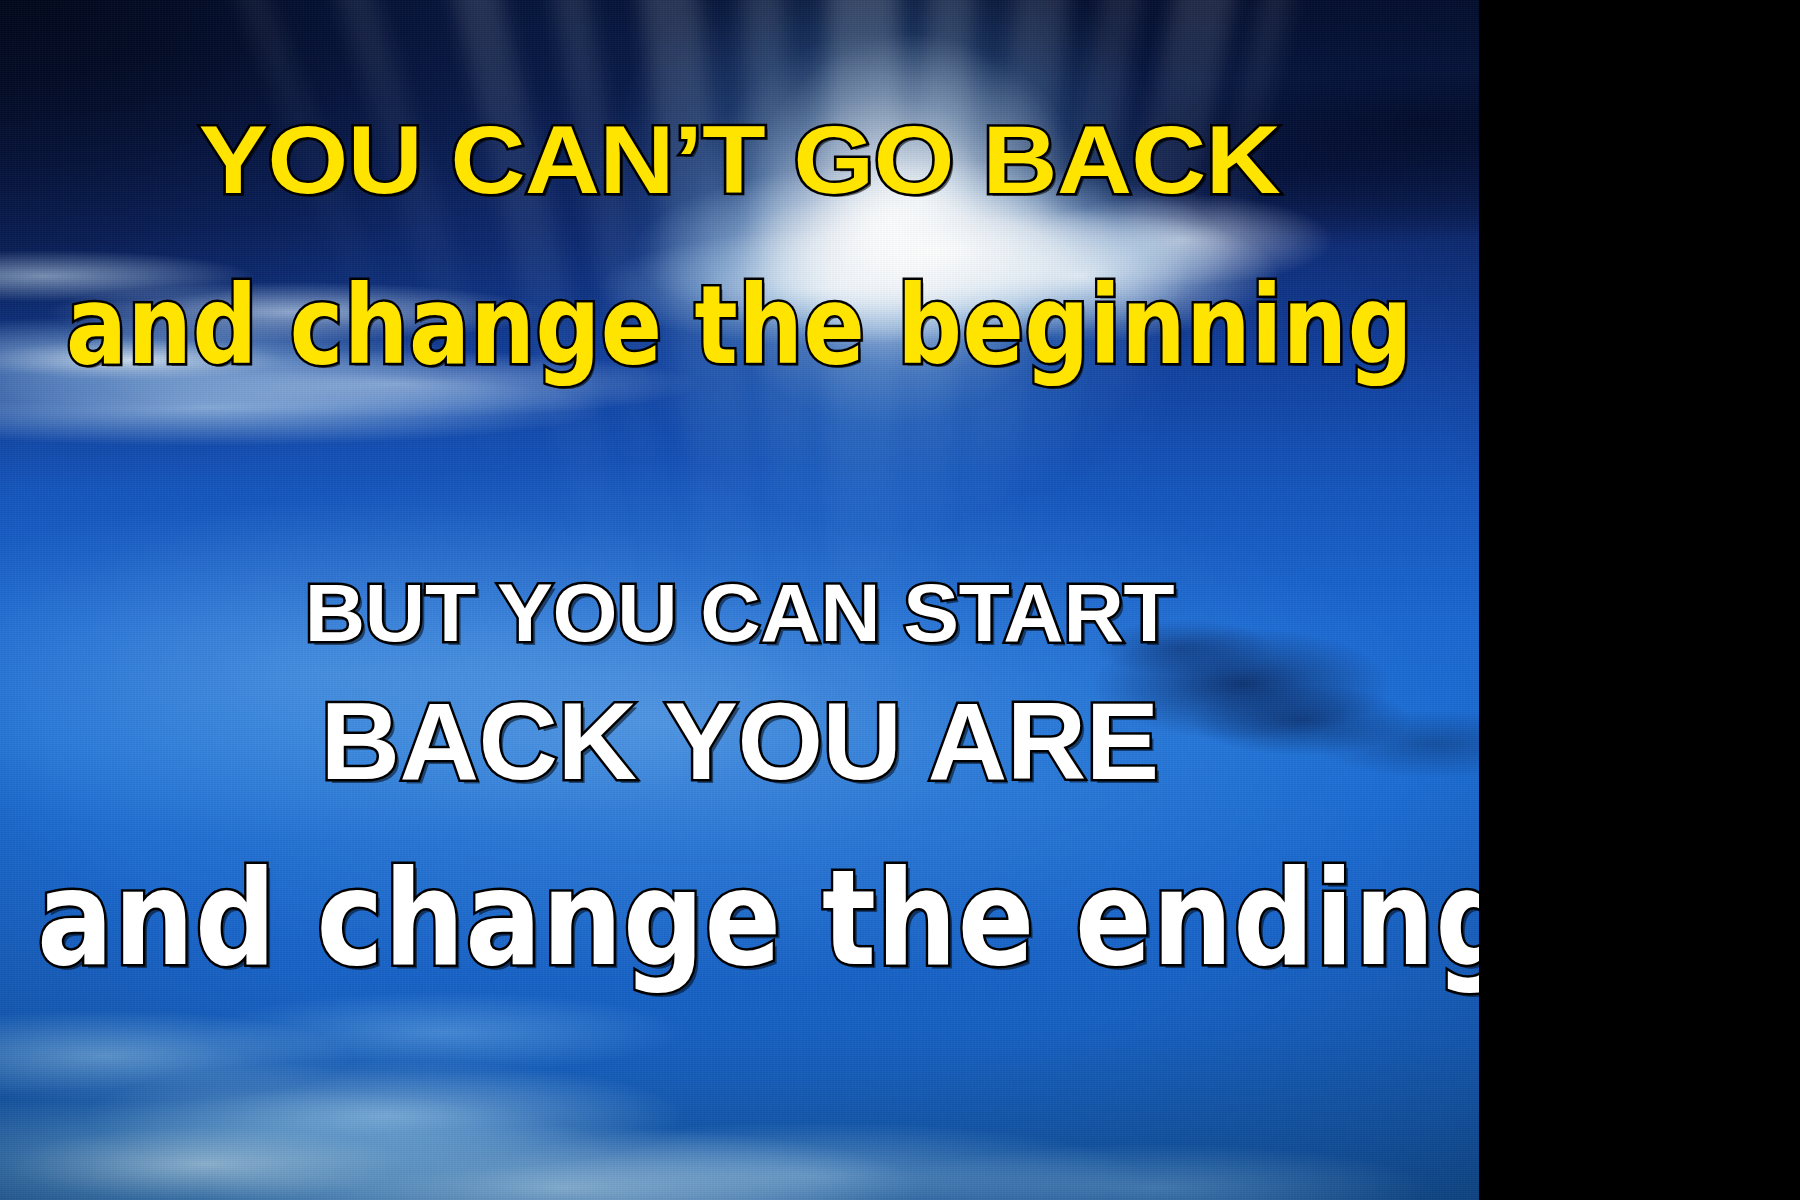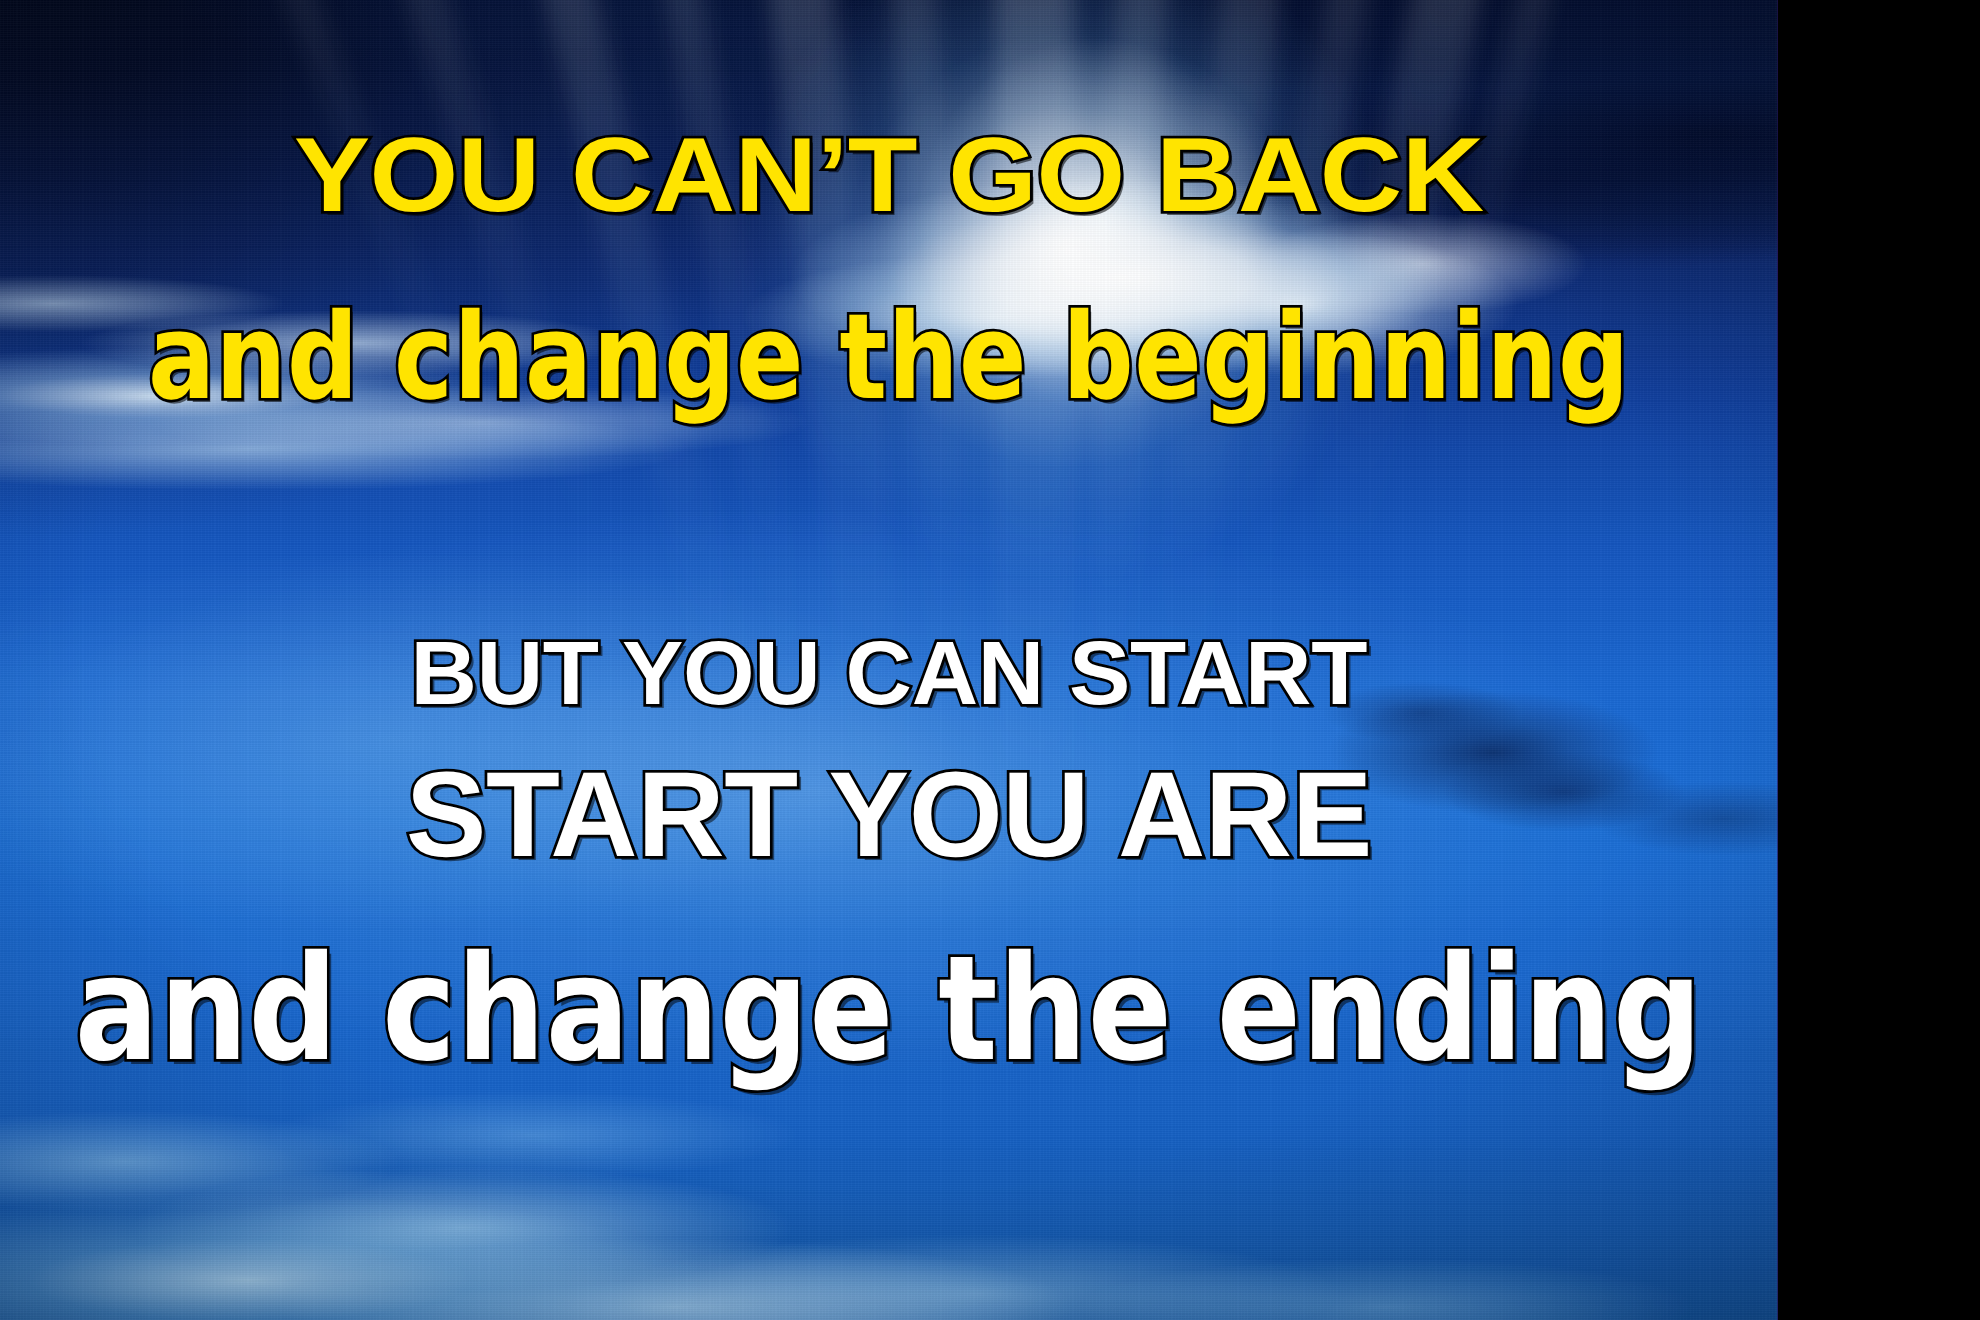--- a/index.html
+++ b/index.html
@@ -4,25 +4,25 @@
 <title>Motivational Quote Poster</title>
 <style>
   html, body {
     margin: 0;
     padding: 0;
     background: #000;
   }
 
   #poster {
     position: relative;
-    width: 1616px;
+    width: 1479px;
     height: 1200px;
     overflow: hidden;
     font-family: "Liberation Sans", sans-serif;
-    background-color: #4c1d95;
+    background-color: #1d4ed8;
     user-select: none;
   }
 
   
 
   .bg-layer {
     position: absolute;
     inset: 0;
     pointer-events: none;
   }
@@ -328,18 +328,18 @@
   <div class="bg-layer" id="sky-vignette"></div>
 
   <div id="quote">
 
     <div class="line impact fill-yellow" id="line-1">YOU CAN’T GO BACK</div>
 
     <div class="line comic fill-yellow" id="line-2">and change the beginning</div>
 
     <div class="line impact fill-white" id="line-3">BUT YOU CAN START</div>
 
-    <div class="line impact fill-white" id="line-4">START YOU ARE</div>
+    <div class="line impact fill-white" id="line-4">BACK YOU ARE</div>
 
     <div class="line comic fill-white" id="line-5">and change the ending</div>
 
   </div>
 </div>
 
 </body></html>

